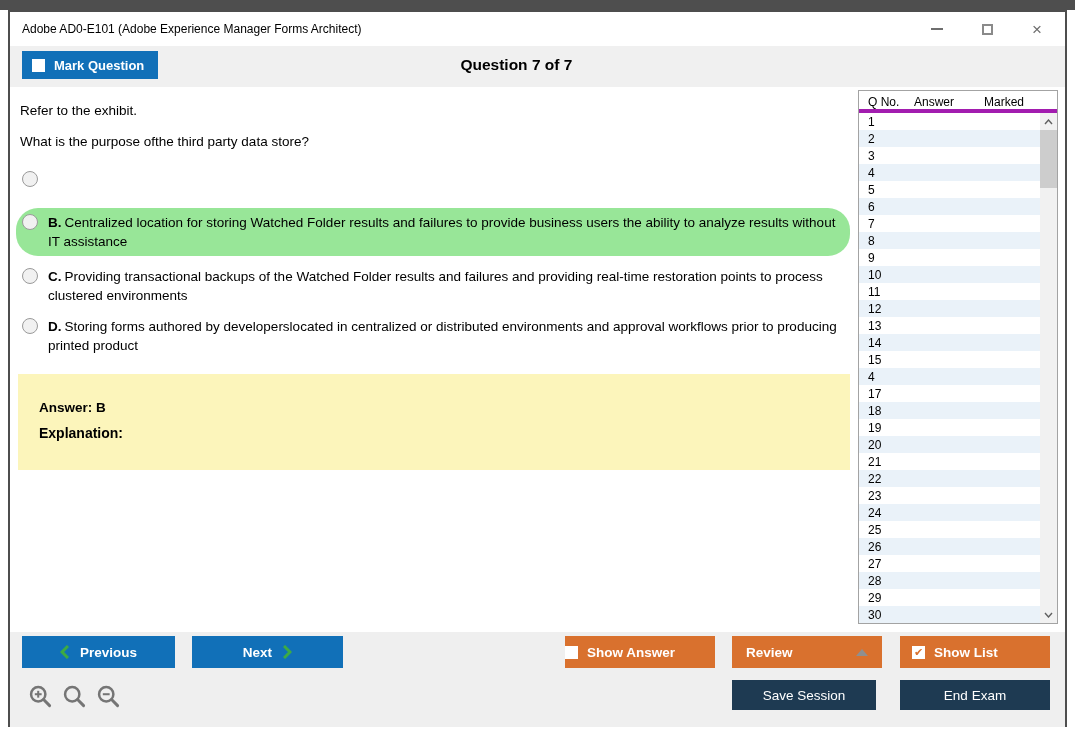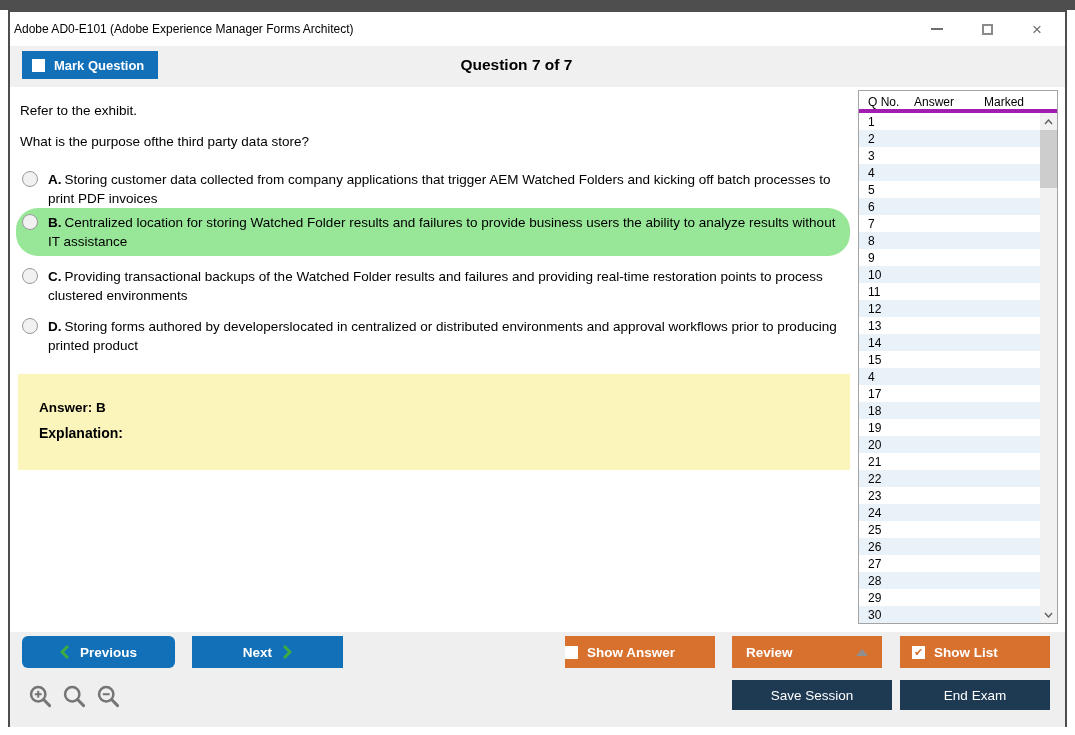--- a/index.html
+++ b/index.html
@@ -3,21 +3,21 @@
 <meta charset="utf-8">
 <style>
   * { margin:0; padding:0; box-sizing:border-box; }
   html,body { width:1075px; height:735px; background:#ffffff; font-family:"Liberation Sans", sans-serif; overflow:hidden; }
   .top-strip { position:absolute; top:0; left:0; width:1075px; height:10px; background:#4e4e4e; }
 
   .window { position:absolute; top:10px; left:8px; width:1059px; height:717px; background:#ffffff; border:2px solid #4e4e4e; }
 
   
   .titlebar { position:relative; height:34px; background:#ffffff; display:flex; align-items:center; }
-  .titlebar .title { font-size:12px; color:#000; padding-left:4px; }
+  .titlebar .title { font-size:12px; color:#000; padding-left:12px; }
   .win-controls { position:absolute; right:14px; top:0; height:34px; display:flex; align-items:center; gap:22px; }
   .win-btn { width:28px; height:24px; display:flex; align-items:center; justify-content:center; color:#6e6e6e; cursor:default; }
   .min-glyph { width:12px; height:2px; background:#6e6e6e; display:inline-block; }
   .max-glyph { width:11px; height:11px; border:2px solid #8a8a8a; display:inline-block; }
   .close-glyph { font-size:17px; color:#6e6e6e; line-height:1; }
 
   
   .headerbar { position:relative; height:41px; background:#f0f0f0; }
   .btn-mark { position:absolute; left:12px; top:5px; width:136px; height:28px; background:#1170b8; color:#fff; font-weight:bold; font-size:13px; display:flex; align-items:center; padding-left:10px; gap:9px; border:none; cursor:pointer; }
   .cb { width:13px; height:13px; background:#fff; display:inline-flex; align-items:center; justify-content:center; flex:0 0 auto; }
@@ -58,29 +58,29 @@
   .scrollbar { position:absolute; top:0; right:0; width:17px; height:510px; background:#f1f1f1; }
   .scroll-arrow { position:absolute; left:0; width:17px; height:17px; display:flex; align-items:center; justify-content:center; cursor:pointer; }
   .scroll-up { top:0; }
   .scroll-down { bottom:0; }
   .scroll-thumb { position:absolute; top:17px; left:0; width:17px; height:58px; background:#cdcdcd; cursor:pointer; }
 
   
   .footer { position:relative; height:95px; background:#efefef; }
   .btn { border:none; cursor:pointer; font-family:"Liberation Sans", sans-serif; }
   .btn-blue { position:absolute; top:4px; height:32px; background:#1170b8; color:#fff; font-weight:bold; font-size:13.5px; display:flex; align-items:center; justify-content:center; gap:11px; }
-  .btn-prev { left:12px; width:153px;border-radius:6px; }
+  .btn-prev { left:12px; width:153px; }
   .btn-next { left:182px; width:151px; }
   .btn-orange { position:absolute; top:4px; height:32px; background:#d9712e; color:#fff; font-weight:bold; font-size:13.5px; display:flex; align-items:center; }
   .btn-show-answer { left:555px; width:150px; gap:9px; }
   .btn-review { left:722px; width:150px; padding-left:14px; }
   .btn-show-list { left:890px; width:150px; padding-left:12px; gap:9px; }
   .tri-up { position:absolute; right:14px; top:13px; width:0; height:0; border-left:6px solid transparent; border-right:6px solid transparent; border-bottom:7px solid #8f8f8f; }
   .btn-navy { position:absolute; top:48px; height:30px; background:#1e3a52; color:#fff; font-size:13.5px; display:flex; align-items:center; justify-content:center; }
-  .btn-save { left:722px; width:160px; }
+  .btn-save { left:722px; width:144px; }
   .btn-end { left:890px; width:150px; }
   .check-glyph { font-family:"DejaVu Sans", sans-serif; color:#d9712e; font-size:11px; font-weight:bold; line-height:1; }
 
   .zoom-tools { position:absolute; left:18px; top:52px; display:flex; gap:9px; }
   .zoom-tools svg { cursor:pointer; }
 </style>
 </head>
 <body>
 
 <div class="top-strip"></div>
@@ -109,21 +109,20 @@
     </button>
     <div class="q-counter">Question 7 of 7</div>
   </div>
 
   <div class="content">
     <div class="refer-text">Refer to the exhibit.</div>
     <div class="prompt-text">What is the purpose ofthe third party data store?</div>
 
     <div class="option opt-a">
       <span class="radio"></span>
-      <span class="opt-body"><span class="opt-letter">A.</span><span>Storing customer data collected from company applications that trigger AEM Watched Folders and kicking off batch processes to print PDF invoices</span></span>
     </div>
 
     <div class="option opt-b hl">
       <span class="radio"></span>
       <span class="opt-body"><span class="opt-letter">B.</span><span>Centralized location for storing Watched Folder results and failures to provide business users the ability to analyze results without IT assistance</span></span>
     </div>
 
     <div class="option opt-c">
       <span class="radio"></span>
       <span class="opt-body"><span class="opt-letter">C.</span><span>Providing transactional backups of the Watched Folder results and failures and providing real-time restoration points to process clustered environments</span></span>

